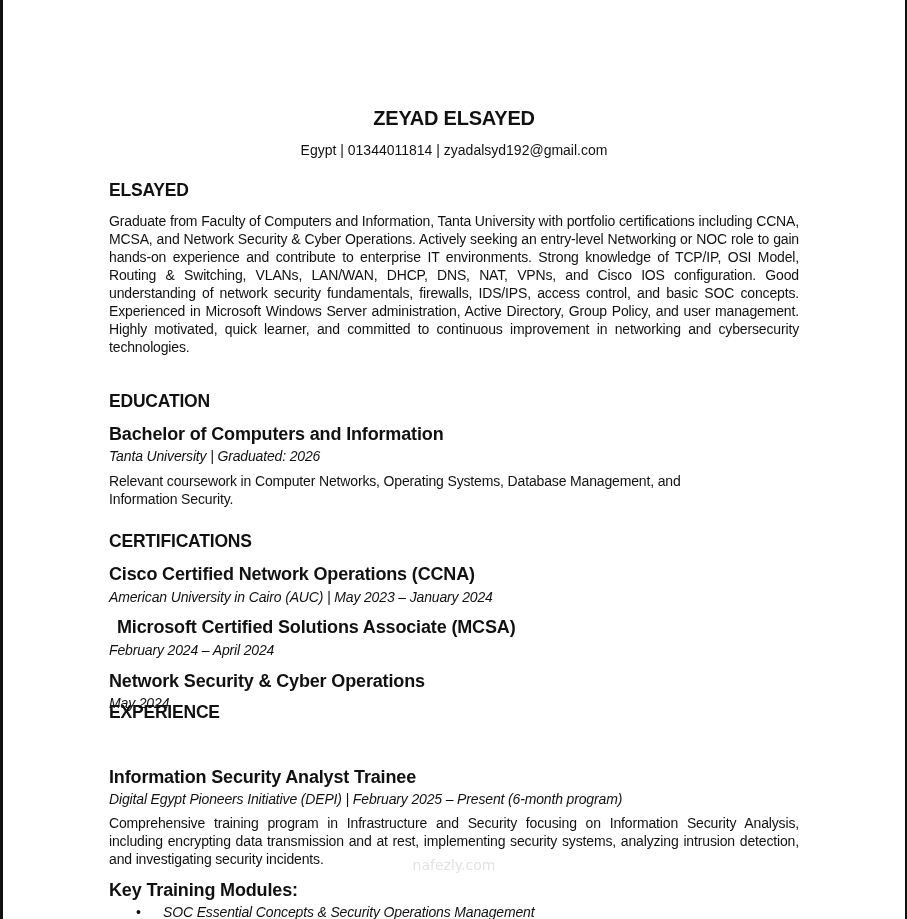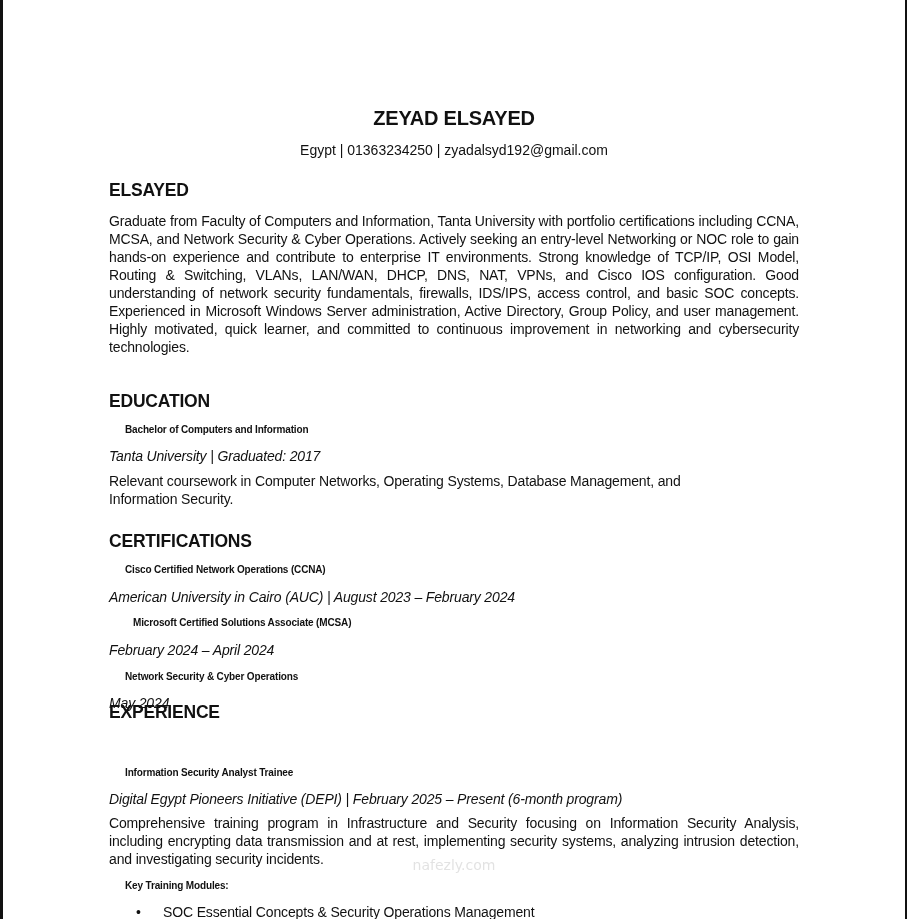--- a/index.html
+++ b/index.html
@@ -63,22 +63,22 @@
       left: 0;
       width: 690px;
       font-size: 14px;
       line-height: 18px;
       text-align: justify;
       letter-spacing: -0.15px;
     }
     .para.left { text-align: left; }
     .sub {
       position: absolute;
-      left: 16px;
-      font-size: 10px;
+      left: 0;
+      font-size: 18px;
       font-weight: bold;
       letter-spacing: -0.15px;
     }
     .meta {
       position: absolute;
       left: 0;
       font-size: 14px;
       font-style: italic;
       letter-spacing: -0.15px;
     }
@@ -91,20 +91,21 @@
     .bullet .dot {
       position: absolute;
       left: 27px;
       top: 0;
     }
     .bullet .txt {
       position: absolute;
       left: 54px;
       top: 0;
       white-space: nowrap;
+      font-style: italic;
     }
     .watermark {
       position: absolute;
       left: 398px;
       top: 858px;
       width: 112px;
       text-align: center;
       color: rgba(150,150,150,0.28);
       pointer-events: none;
     }
@@ -124,33 +125,33 @@
   </style>
 </head>
 <body>
 
 <div class="border-left"></div>
 <div class="border-right"></div>
 
 <div class="page">
 
   <div class="name">ZEYAD ELSAYED</div>
-  <div class="contact">Egypt | 01363234250 | zyadalsyd192@gmail.com</div>
+  <div class="contact">Egypt | 01344011814 | zyadalsyd192@gmail.com</div>
 
   <div class="h" style="top:180px;">ELSAYED</div>
   <div class="para" style="top:212px;">Graduate from Faculty of Computers and Information, Tanta University with portfolio certifications including CCNA, MCSA, and Network Security &amp; Cyber Operations. Actively seeking an entry-level Networking or NOC role to gain hands-on experience and contribute to enterprise IT environments. Strong knowledge of TCP/IP, OSI Model, Routing &amp; Switching, VLANs, LAN/WAN, DHCP, DNS, NAT, VPNs, and Cisco IOS configuration. Good understanding of network security fundamentals, firewalls, IDS/IPS, access control, and basic SOC concepts. Experienced in Microsoft Windows Server administration, Active Directory, Group Policy, and user management. Highly motivated, quick learner, and committed to continuous improvement in networking and cybersecurity technologies.</div>
 
   <div class="h" style="top:391px;">EDUCATION</div>
   <div class="sub" style="top:424px;">Bachelor of Computers and Information</div>
-  <div class="meta" style="top:448px;">Tanta University | Graduated: 2017</div>
+  <div class="meta" style="top:448px;">Tanta University | Graduated: 2026</div>
   <div class="para left" style="top:472px; width:640px;">Relevant coursework in Computer Networks, Operating Systems, Database Management, and Information Security.</div>
 
   <div class="h" style="top:531px;">CERTIFICATIONS</div>
   <div class="sub" style="top:564px;">Cisco Certified Network Operations (CCNA)</div>
-  <div class="meta" style="top:589px;">American University in Cairo (AUC) | August 2023 – February 2024</div>
+  <div class="meta" style="top:589px;">American University in Cairo (AUC) | May 2023 – January 2024</div>
   <div class="sub" style="top:617px;padding-left:8px;">Microsoft Certified Solutions Associate (MCSA)</div>
   <div class="meta" style="top:642px;">February 2024 – April 2024</div>
   <div class="sub" style="top:671px;">Network Security &amp; Cyber Operations</div>
   <div class="meta" style="top:695px;">May 2024</div>
 
   <div class="h" style="top:702px;">EXPERIENCE</div>
   <div class="sub" style="top:767px;">Information Security Analyst Trainee</div>
   <div class="meta" style="top:791px;">Digital Egypt Pioneers Initiative (DEPI) | February 2025 – Present (6-month program)</div>
   <div class="para" style="top:814px;">Comprehensive training program in Infrastructure and Security focusing on Information Security Analysis, including encrypting data transmission and at rest, implementing security systems, analyzing intrusion detection, and investigating security incidents.</div>
   <div class="sub" style="top:880px;">Key Training Modules:</div>

